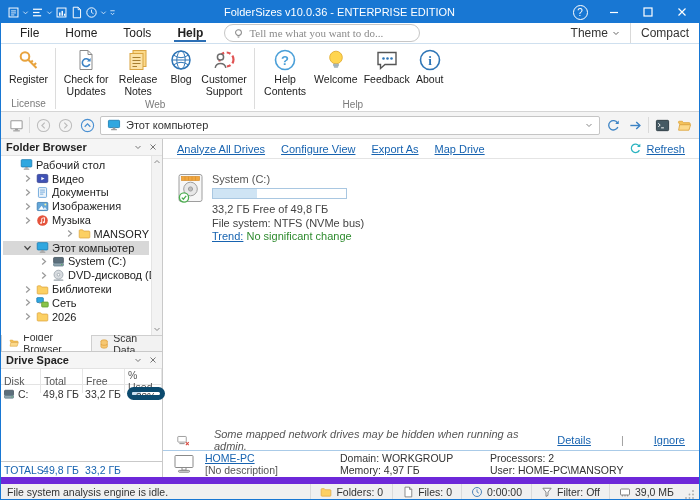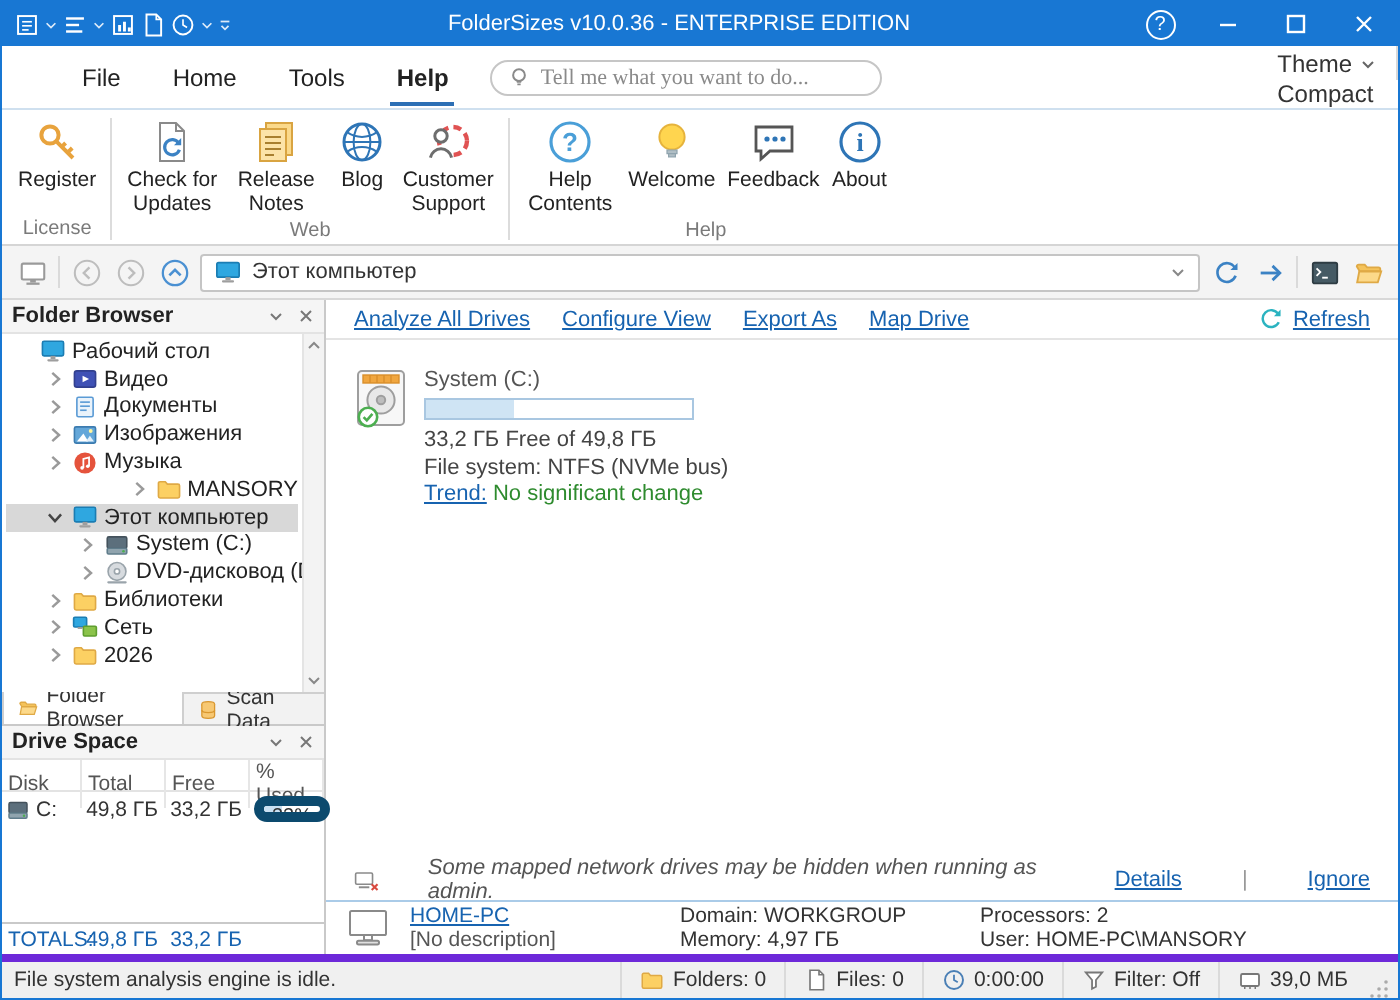--- a/index.html
+++ b/index.html
@@ -11,29 +11,29 @@
   .titlebar { height:22px; background:#1877d3; display:flex; align-items:center; color:#fff; flex:0 0 auto; }
   .qat { display:flex; align-items:center; gap:2px; padding-left:6px; }
   .qat .ic { width:13px; height:13px; display:inline-flex; }
   .qat .chev { width:7px; height:7px; display:inline-flex; opacity:.85; }
   .title { flex:1; text-align:center; font-size:11px; color:#fff; }
   .caption-btns { display:flex; align-items:center; }
   .cap-btn { width:34px; height:22px; display:flex; align-items:center; justify-content:center; color:#fff; font-size:11px; }
   .help-circ { width:15px; height:15px; border:1px solid #fff; border-radius:50%; display:flex; align-items:center; justify-content:center; font-size:10px; }
 
   
-  .menurow { height:32px; background:#fff; border-bottom:1px solid #cfe0ef; display:flex; align-items:center; flex:0 0 auto;padding-left:21px; }
+  .menurow { height:21px; background:#fff; border-bottom:1px solid #cfe0ef; display:flex; align-items:center; flex:0 0 auto; }
   .menu-items { display:flex; height:100%; margin-left:6px; }
   .menu-item { padding:0 13px; display:flex; align-items:center; font-size:12px; color:#222; position:relative; }
   .menu-item.active { font-weight:bold; }
   .menu-item.active:after { content:""; position:absolute; left:10px; right:10px; bottom:1px; height:2px; background:#2c6fb5; }
   .tellme { margin-left:8px; width:196px; height:18px; border:1px solid #c6c6c6; border-radius:9px; display:flex; align-items:center; padding:0 8px; gap:5px; background:#fff; }
   .tellme input { border:none; outline:none; flex:1; font-size:11px; color:#333; font-family:Liberation Serif, serif; background:transparent; }
   .tellme input::placeholder { color:#8a8a8a; }
-  .menurow .right { margin-left:auto; display:flex; height:100%;flex-direction:column; }
+  .menurow .right { margin-left:auto; display:flex; align-items:center; height:100%; }
   .theme-btn { display:flex; align-items:center; gap:4px; padding:0 10px; font-size:12px; height:100%; border-right:1px solid #d9d9d9; }
   .compact-btn { padding:0 10px; font-size:12px; }
   .chev-g { width:8px; height:8px; display:inline-flex; }
 
   
   .ribbon { height:68px; background:#fff; border-bottom:1px solid #d5d5d5; display:flex; align-items:stretch; padding:2px 2px 0 2px; flex:0 0 auto; }
   .rgroup { display:flex; flex-direction:column; padding:0 3px; }
   .rbtns { display:flex; flex:1; align-items:flex-start; }
   .rbtn { min-width:34px; max-width:52px; padding:2px 3px 0 3px; display:flex; flex-direction:column; align-items:center; cursor:default; }
   .rbtn .ic.big { width:24px; height:24px; flex:0 0 auto; }
@@ -112,21 +112,21 @@
 
   .comp { height:27px; border-top:1px solid #aacbe8; display:flex; align-items:center; padding:0 10px; gap:10px; flex:0 0 auto; }
   .comp .ic { width:22px; height:20px; display:inline-flex; flex:0 0 auto; }
   .ccol { display:flex; flex-direction:column; justify-content:center; line-height:12.5px; font-size:10.5px; }
   .ccol.c1 { width:125px; }
   .ccol.c2 { width:140px; }
   .cname { color:#1763b0; text-decoration:underline; }
   .cdesc { color:#555; }
 
   
-  .statusbar { height:22px; background:#f0f0f0; border-top:4px solid #6d28d9; display:flex; align-items:center; padding:0 4px 0 6px; flex:0 0 auto; font-size:10.5px; color:#333; }
+  .statusbar { height:22px; background:#f0f0f0; border-top:7px solid #6d28d9; display:flex; align-items:center; padding:0 4px 0 6px; flex:0 0 auto; font-size:10.5px; color:#333; }
   .status-items { margin-left:auto; display:flex; align-items:center; height:100%; }
   .sseg { display:flex; align-items:center; gap:4px; padding:0 9px; height:100%; border-left:1px solid #dadada; }
   .sseg .ic { width:12px; height:12px; display:inline-flex; }
   .grip { width:10px; height:10px; display:inline-flex; margin-left:2px; align-self:flex-end; }
   .ic svg { width:100%; height:100%; display:block; }
   .chev svg, .chev-g svg, .xg svg, .varrow svg, .expander svg, .grip svg { width:100%; height:100%; display:block; }
 </style>
 </head>
 <body>
 

